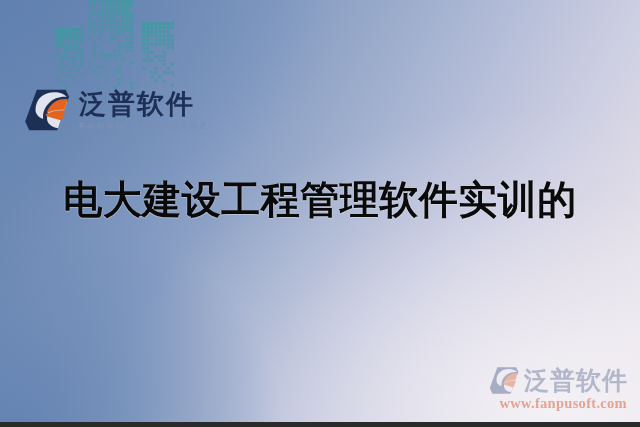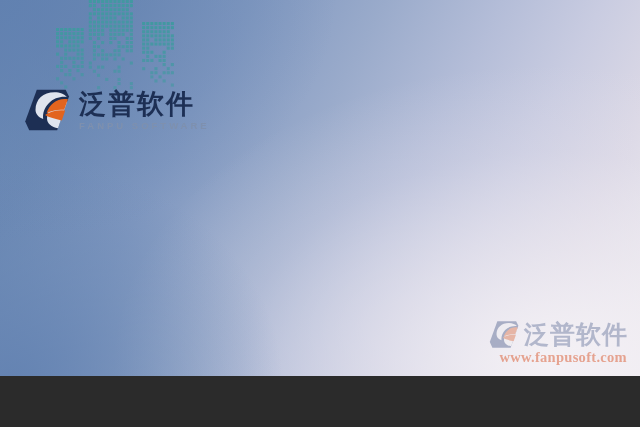--- a/index.html
+++ b/index.html
@@ -3,21 +3,21 @@
 <meta charset="utf-8">
 <style>
   html, body {
     margin: 0;
     padding: 0;
     background: #2b2b2b;
   }
   #stage {
     position: relative;
     width: 640px;
-    height: 376px;
+    height: 422px;
     overflow: hidden;
     font-family: "Liberation Sans", "DejaVu Sans", sans-serif;
   }
 
   
   #bg-base {
     position: absolute;
     inset: 0;
     background: linear-gradient(118deg,
         #6484b1 0%,
@@ -463,20 +463,21 @@
       <path d="M21.0 27.0 C26.5 23.2 34.2 21.6 41.2 22.6 L37.8 32.4
                C31.0 31.0 25.2 29.4 21.0 27.0 Z" fill="#e2641e"></path>
     </svg>
     <div class="brand-words">
       <span class="brand-cn">泛普软件</span>
       <span class="brand-en">FANPU SOFTWARE</span>
     </div>
   </div>
 
   <div id="title-block">
+    <div class="title-line">电大建设工程管理软件实训的</div>
   </div>
 
   <div id="watermark">
     <div class="wm-row">
       <svg id="wm-mark" viewBox="0 0 46 44">
         <path d="M12.8 1.8 L41.6 1.8 L45 8.4 L33.2 42.2 L5.2 42.2 L1.2 33.4 Z" fill="#8d96b4"></path>
         <path d="M11.5 21.8 C11.5 11.2 19.2 4.2 30.5 4.2 C36 4.2 40.5 6.2 42.8 9.0
                  C36.5 8.2 29.5 10.4 24.8 15.2 C20.4 19.7 18.4 25.6 19.2 31.0
                  C14.4 29.4 11.5 26.0 11.5 21.8 Z" fill="#efedf1"></path>
         <path d="M23.0 30.4 C23.0 20.6 30.2 13.2 40.0 13.2 C41.2 13.2 42.3 13.3 43.3 13.5

